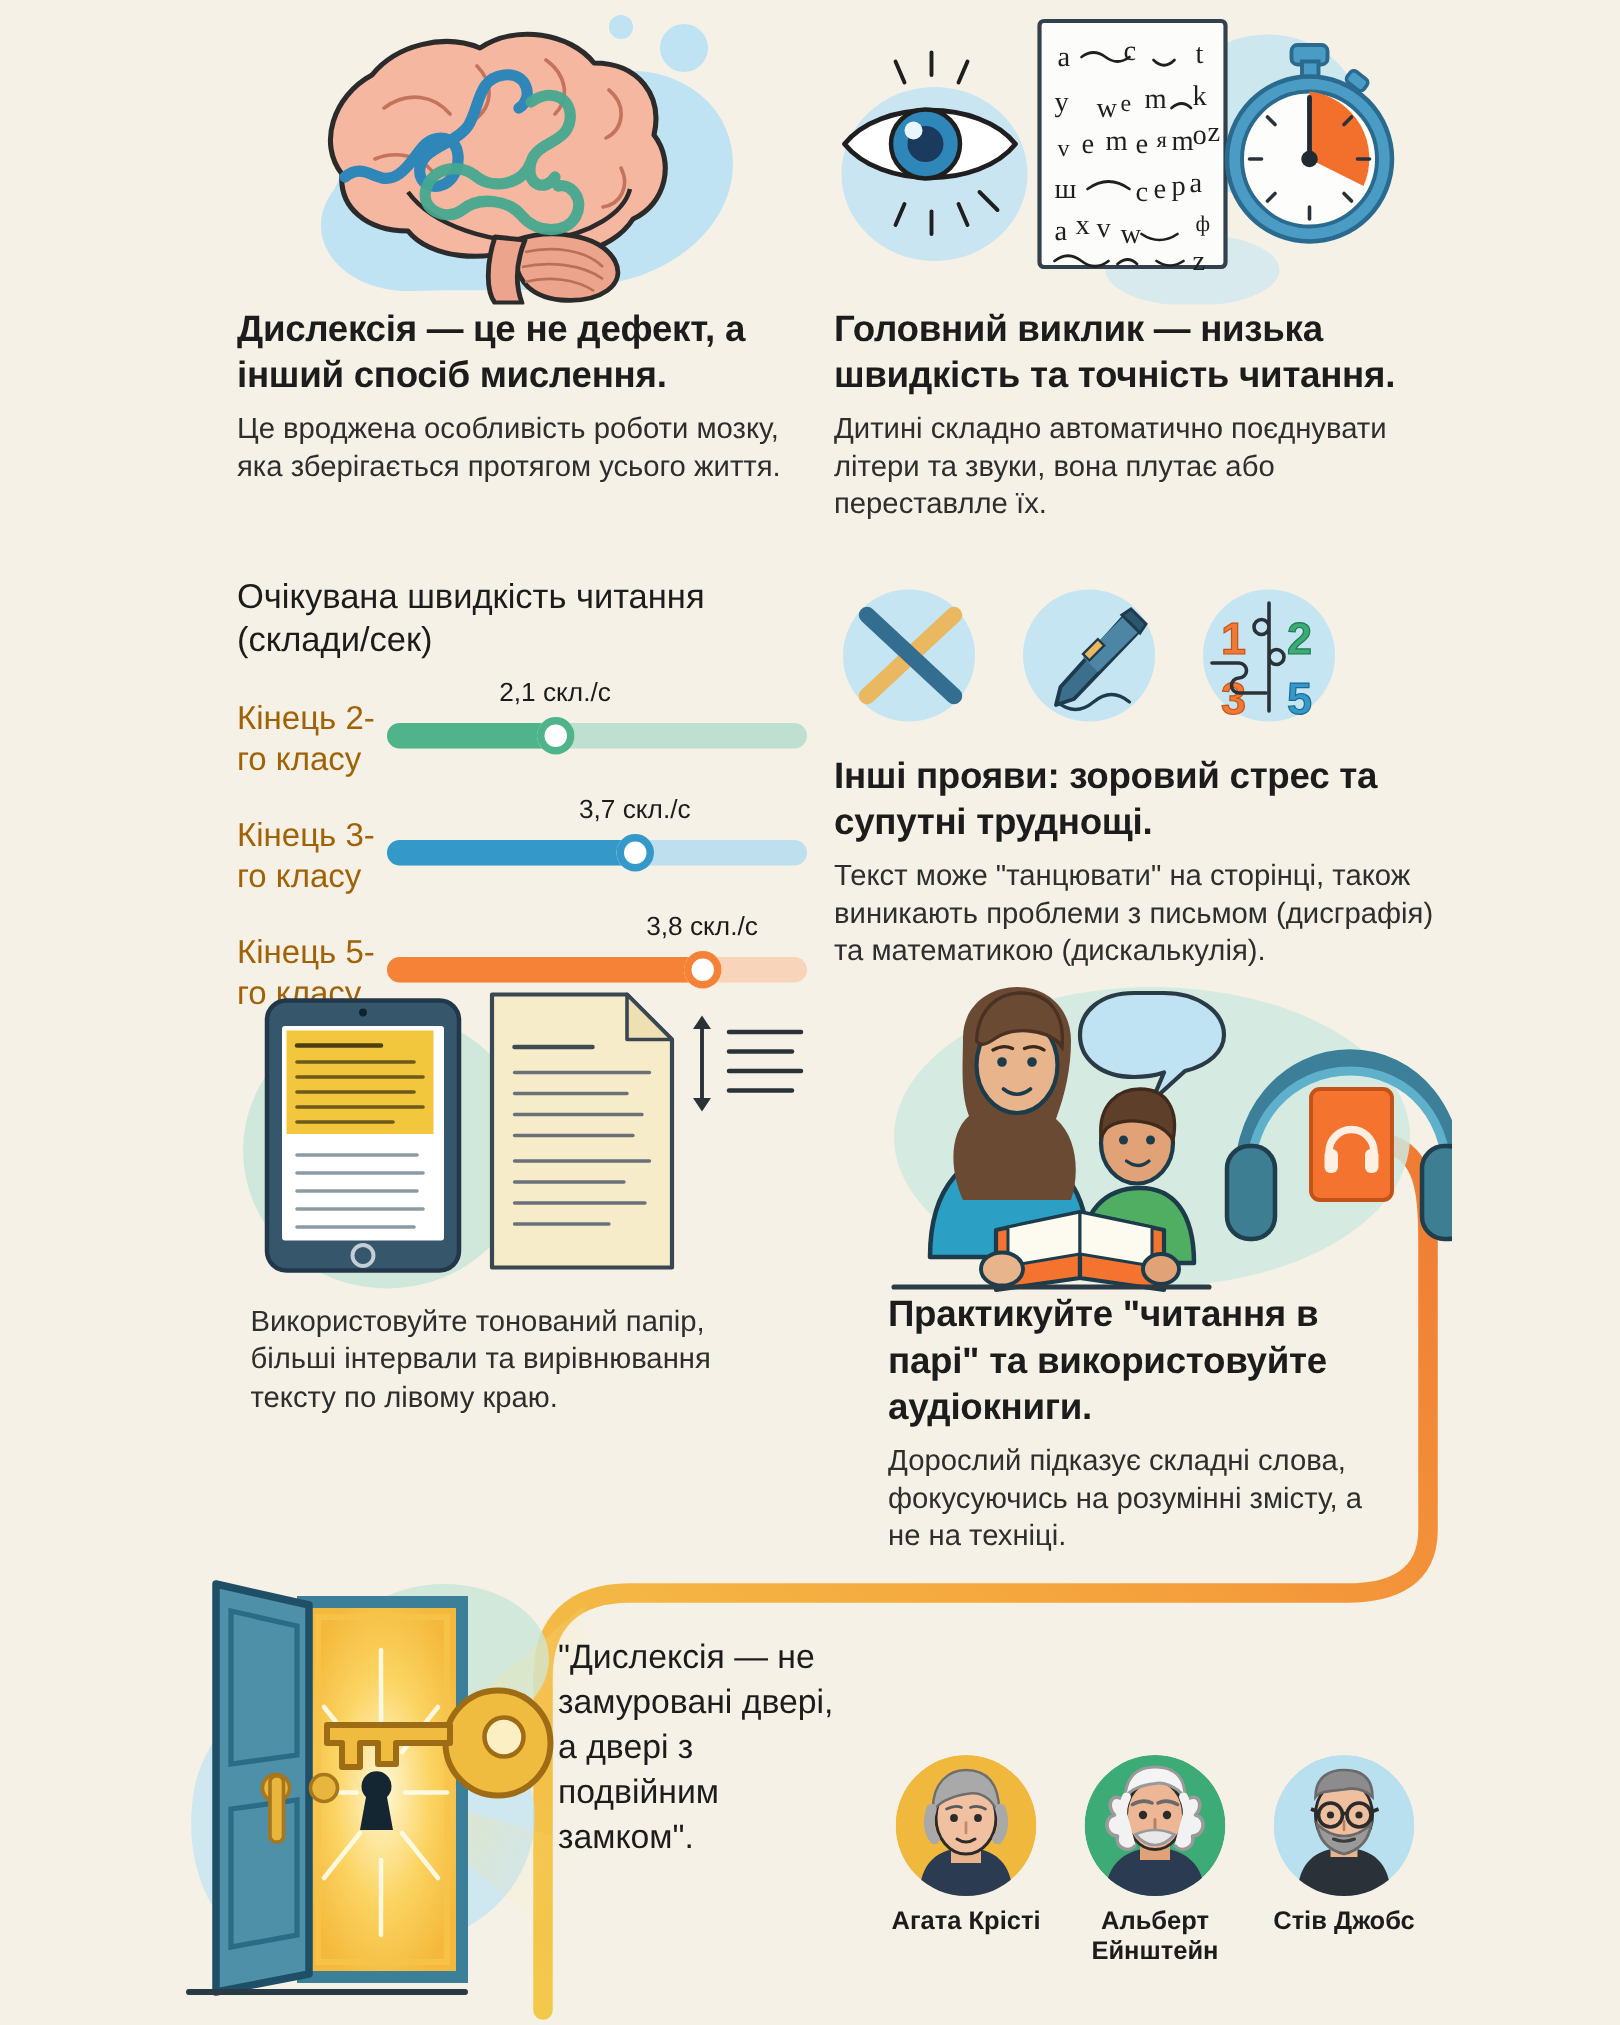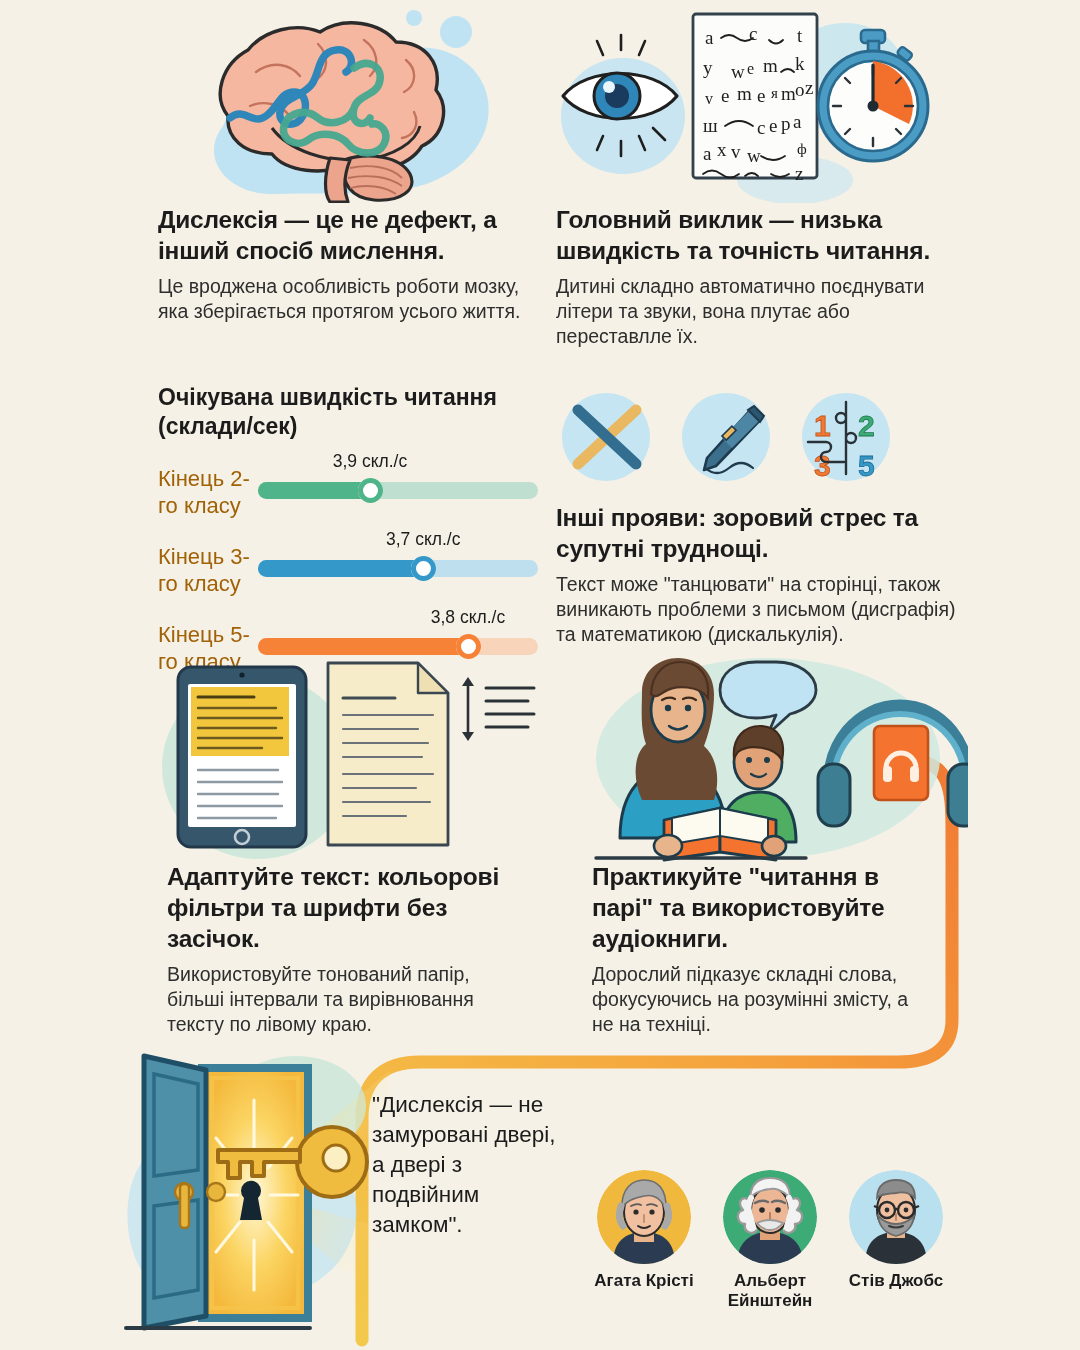--- a/index.html
+++ b/index.html
@@ -24,21 +24,21 @@
 
   
   #art-brain { left: 168px; top: 8px; width: 340px; height: 195px; }
   #art-eye   { left: 545px; top: 8px; width: 400px; height: 195px; }
 
   #txt-brain { left: 158px; top: 205px; width: 370px; }
   #txt-eye   { left: 556px; top: 205px; width: 400px; }
 
   
   #sliders { left: 158px; top: 383px; width: 380px; }
-  #sliders .title { font-size: 23px; font-weight: bold; color: #1c1c1c; line-height: 1.25; }
+  #sliders .title { font-size: 23px; font-weight: normal; color: #1c1c1c; line-height: 1.25; }
   .slider-row { position: relative; height: 68px; margin-top: 10px; }
   .slider-label {
     position: absolute; left: 0; top: 14px; width: 92px;
     font-size: 22px; color: #a16207; line-height: 1.25;
   }
   .slider-track {
     position: absolute; left: 100px; top: 31px; right: 0; height: 17px;
     border-radius: 9px;
   }
   .slider-fill { position: absolute; left: 0; top: 0; height: 17px; border-radius: 9px; }
@@ -249,21 +249,21 @@
   <div id="txt-eye" class="abs">
     <div class="h2">Головний виклик — низька швидкість та точність читання.</div>
     <div class="body">Дитині складно автоматично поєднувати літери та звуки, вона плутає або переставлле їх.</div>
   </div>
 
   <div id="sliders" class="abs">
     <div class="title">Очікувана швидкість читання (склади/сек)</div>
 
     <div class="slider-row">
       <div class="slider-label">Кінець 2-го класу</div>
-      <div class="slider-value" style="left:calc(100px + 0.40*280px);">3,9 скл./с</div>
+      <div class="slider-value" style="left:calc(100px + 0.40*280px);">2,1 скл./с</div>
       <div class="slider-track" style="background:#bfe0d1;">
         <div class="slider-fill" style="width:40%; background:#4fb489;"></div>
         <div class="slider-knob" style="left:40%; color:#4fb489;">
             <i></i>
           </div>
       </div>
     </div>
 
     <div class="slider-row">
       <div class="slider-label">Кінець 3-го класу</div>
@@ -369,21 +369,20 @@
       <g stroke="#2a3238" stroke-width="3" stroke-linecap="round">
         <line x1="336" y1="33" x2="384" y2="33"></line>
         <line x1="336" y1="46" x2="378" y2="46"></line>
         <line x1="336" y1="59" x2="384" y2="59"></line>
         <line x1="336" y1="72" x2="378" y2="72"></line>
       </g>
     </g>
   </svg>
 
   <div id="txt-adapt" class="abs">
-    <div class="h2">Адаптуйте текст: кольорові фільтри та шрифти без засічок.</div>
     <div class="body">Використовуйте тонований папір, більші інтервали та вирівнювання тексту по лівому краю.</div>
   </div>
 
   <svg id="art-family" class="abs" viewBox="0 0 400 212">
     <ellipse cx="200" cy="108" rx="172" ry="100" fill="#cfe9df" opacity="0.85"></ellipse>
 
     <path d="M 148 18 C 126 18 112 30 112 46 C 112 62 126 74 148 74
              C 156 74 162 73 168 71 L 160 90 L 182 70
              C 198 66 208 57 208 46 C 208 30 190 18 168 18 Z" transform="translate(40,-6)" fill="#bfe3f2" stroke="#2b3b46" stroke-width="2.8" stroke-linejoin="round"></path>
 

